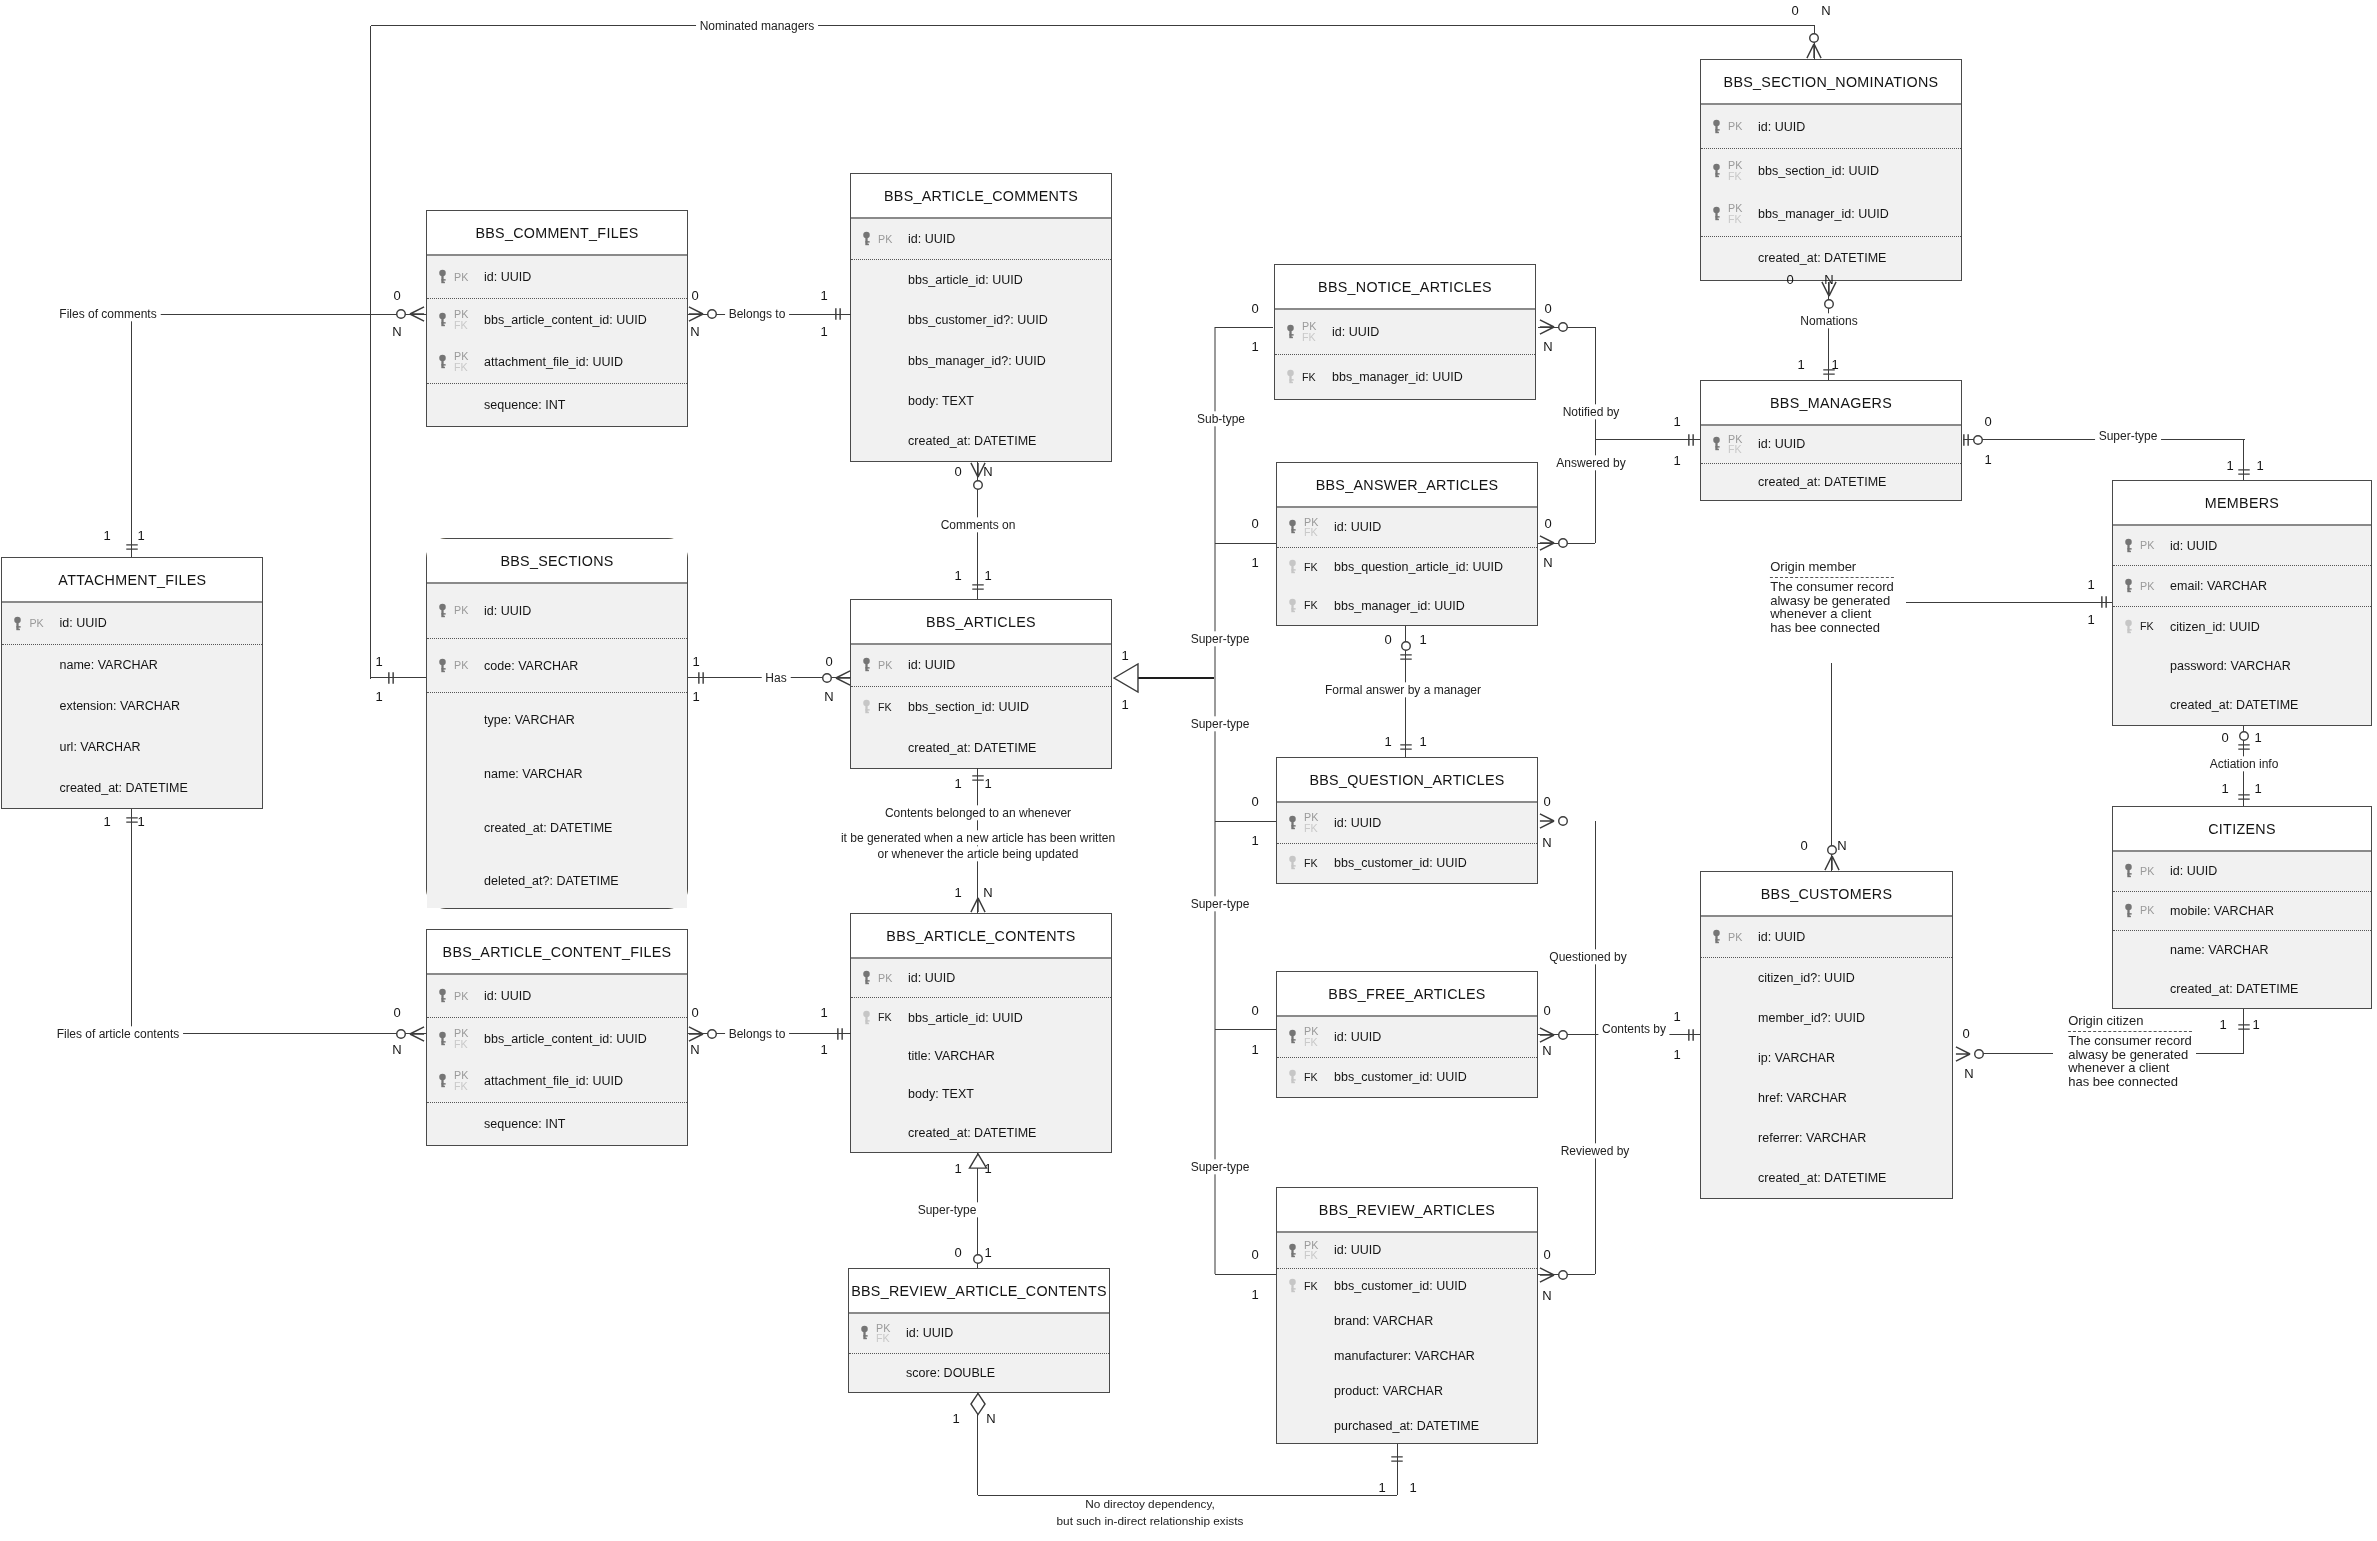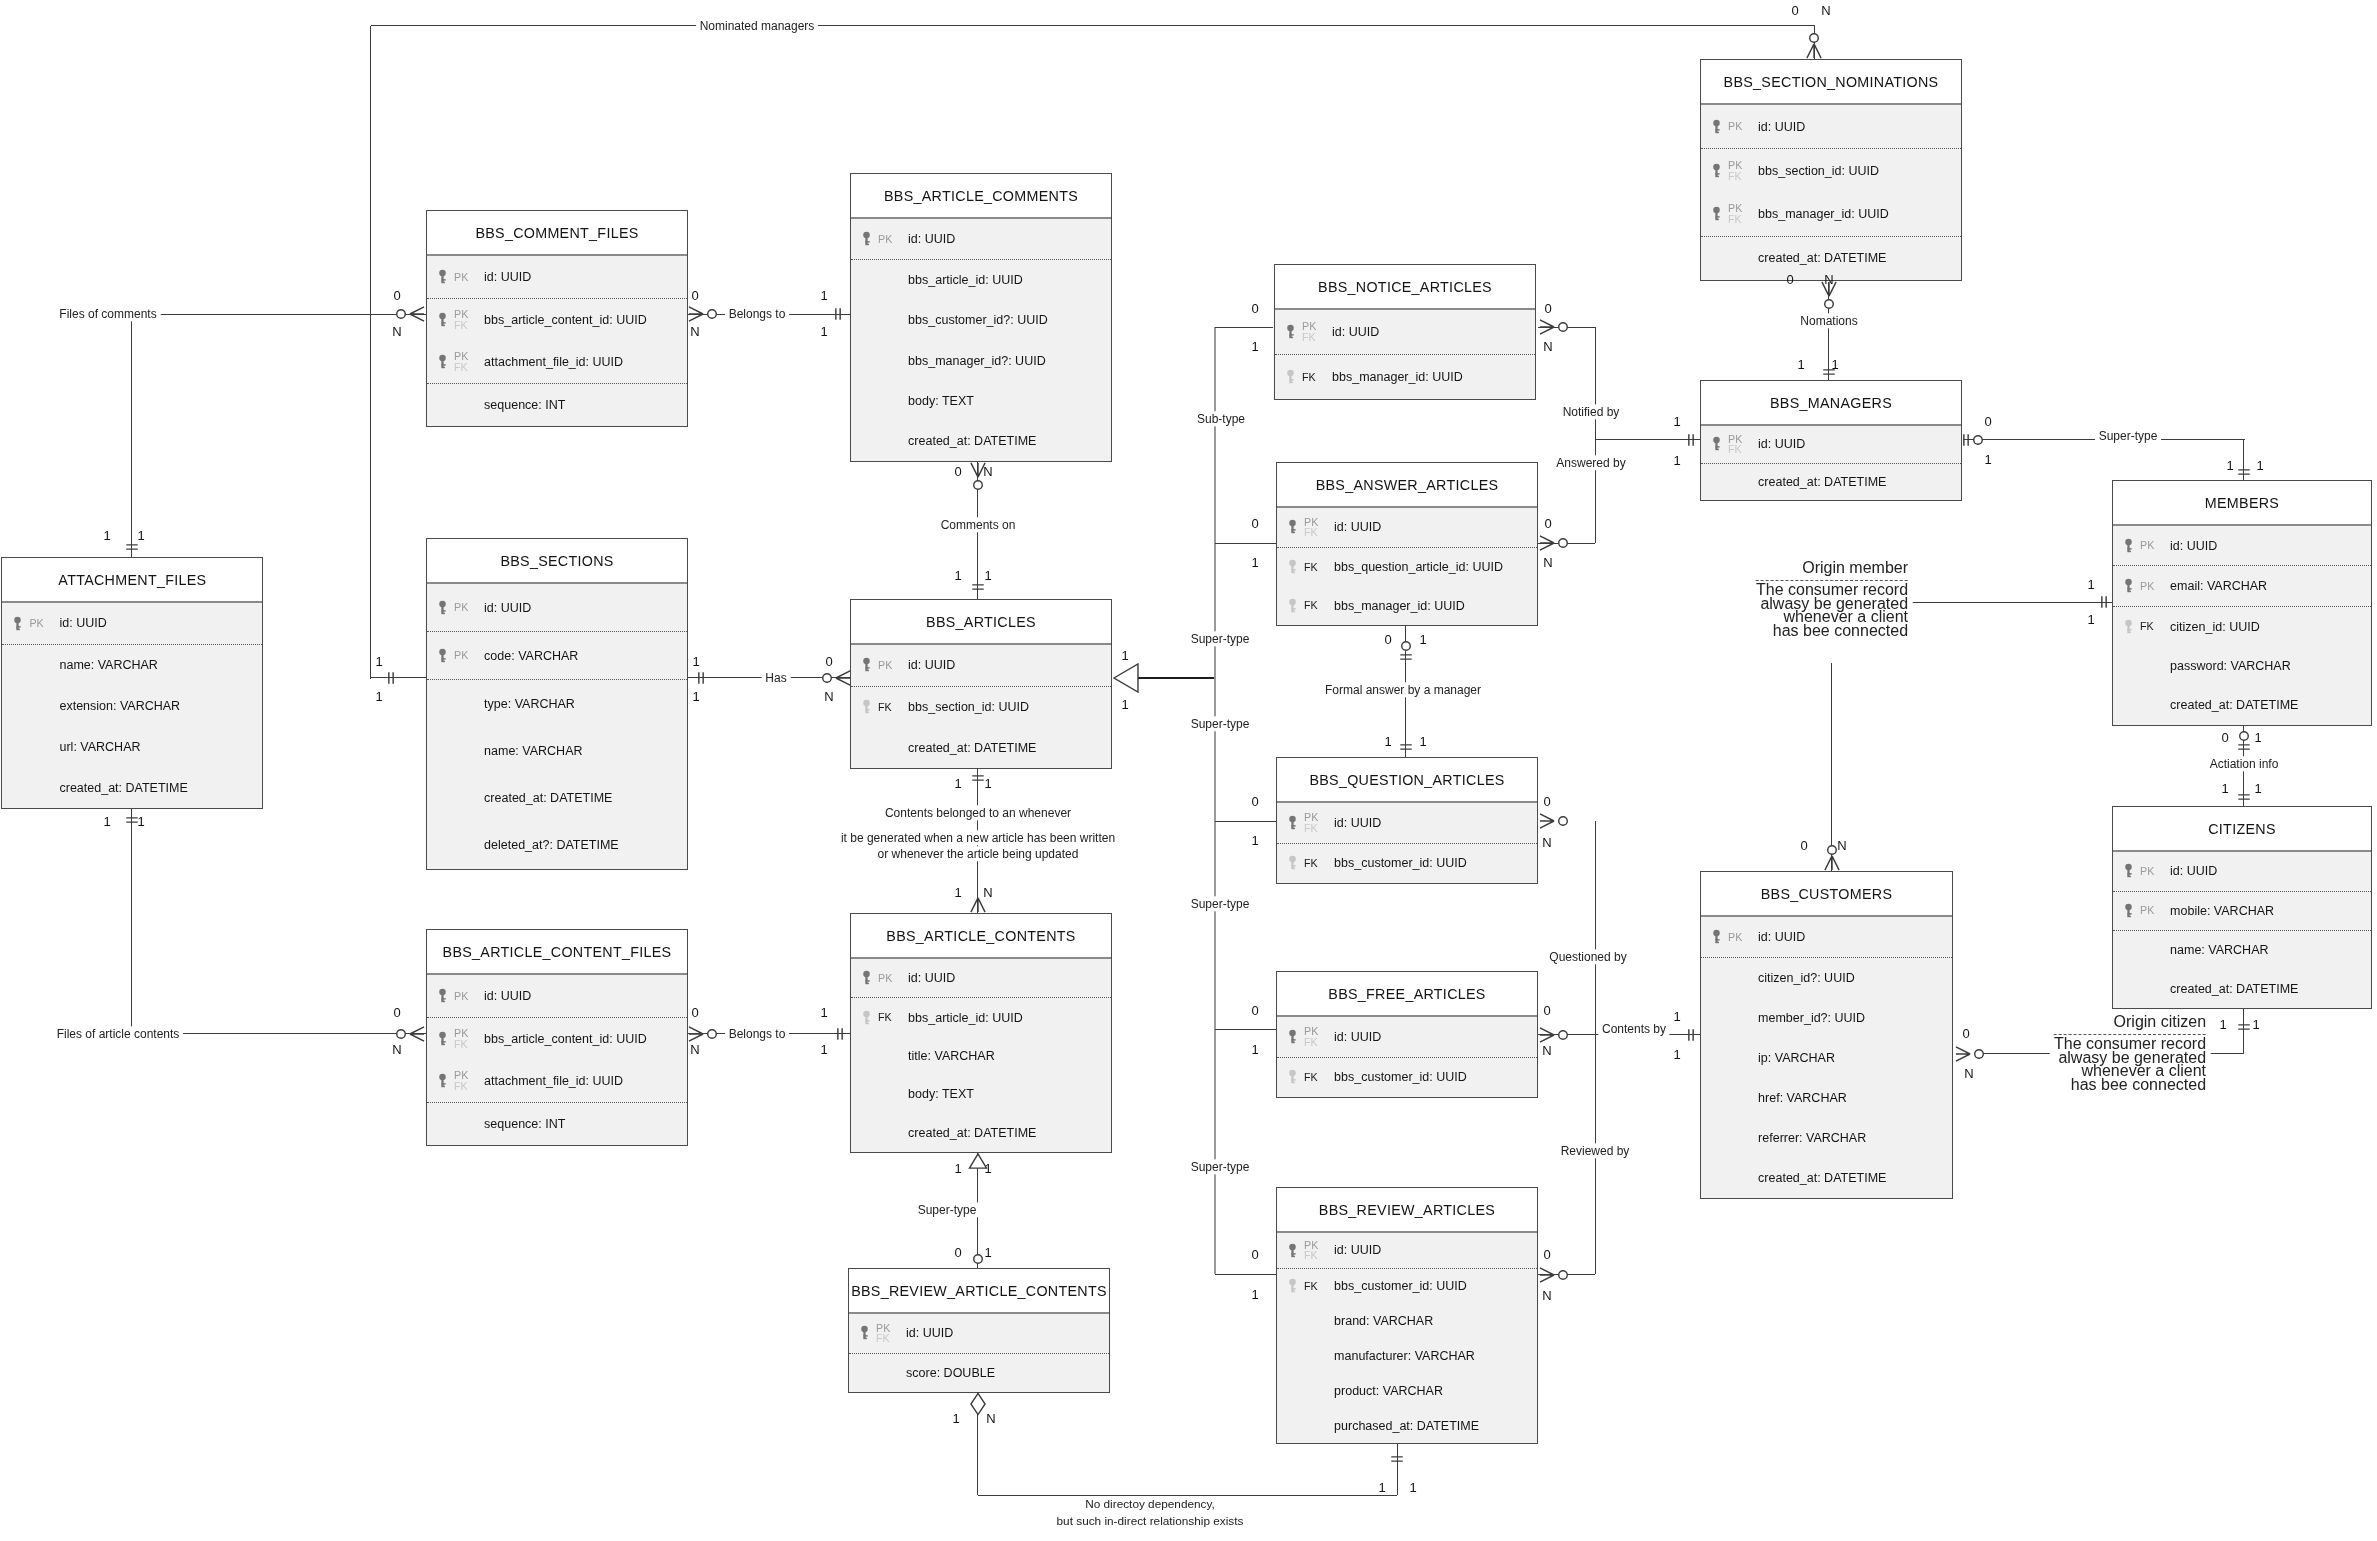--- a/index.html
+++ b/index.html
@@ -15,21 +15,21 @@
   .klabel .fk{color:#c9c9c9;display:block;}
   .klabel .fkdark{color:#1a1a1a;display:block;}
   .ftext{font-size:12.5px;white-space:nowrap;}
   .seg{position:absolute;background:#3c3c3c;}
   .seg.spine{background:#9a9a9a;}
   .seg.heavy{background:#1d1d1d;}
   .card{position:absolute;transform:translate(-50%,-50%);font-size:13px;color:#141414;background:transparent;white-space:nowrap;}
   .rlabel{position:absolute;transform:translate(-50%,-50%);font-size:12px;color:#222;background:#fff;padding:0.7px 3.6px;white-space:nowrap;}
   .ftxt{position:absolute;transform:translate(-50%,-50%);font-size:11.8px;color:#222;background:#fff;padding:0 2.9px;white-space:nowrap;}
   .glyph{position:absolute;transform:translate(-50%,-50%);}
-  .note{position:absolute;transform:translateX(-50%);text-align:right;font-size:16px;color:#222;background:#fff;padding:1.4px 4.3px;}
+  .note{position:absolute;transform:translateX(-50%);text-align:left;font-size:13px;color:#222;background:#fff;padding:1.4px 4.3px;}
   .note .ntitle{display:block;padding-bottom:2.9px;margin-bottom:2.1px;border-bottom:1.4px dashed #555;}
   .note .nline{display:block;line-height:13.5px;}
 </style>
 </head>
 <body>
 
 <div id="diagram" style="width: 2377px; height: 1542px;">
     <div class="entity" style="left: 1.4px; top: 557px; width: 262px; height: 252px;">
       <div class="entity-title">ATTACHMENT_FILES</div>
       <div class="entity-body">
@@ -160,21 +160,21 @@
           <div class="klabel"></div>
           <div class="ftext">body: TEXT</div>
         </div>
         <div class="frow">
           <div class="kicon"></div>
           <div class="klabel"></div>
           <div class="ftext">created_at: DATETIME</div>
         </div>
       </div>
     </div>
-    <div class="entity" style="left: 426px; top: 538px; width: 262px; height: 332px;">
+    <div class="entity" style="left: 426px; top: 538px; width: 262px; height: 371px; border-radius: 20px;">
       <div class="entity-title">BBS_SECTIONS</div>
       <div class="entity-body">
         <div class="frow sep">
           <div class="kicon">
             <svg width="13" height="15.7" viewBox="0 0 18 22">
               <circle cx="9" cy="5.5" r="4.6" fill="#757575"></circle>
               <rect x="7.4" y="8" width="3.2" height="11" rx="1" fill="#757575"></rect>
               <rect x="7.4" y="14.2" width="6" height="2.1" fill="#757575"></rect>
               <rect x="7.4" y="17.8" width="5" height="2.1" fill="#757575"></rect>
             </svg>

